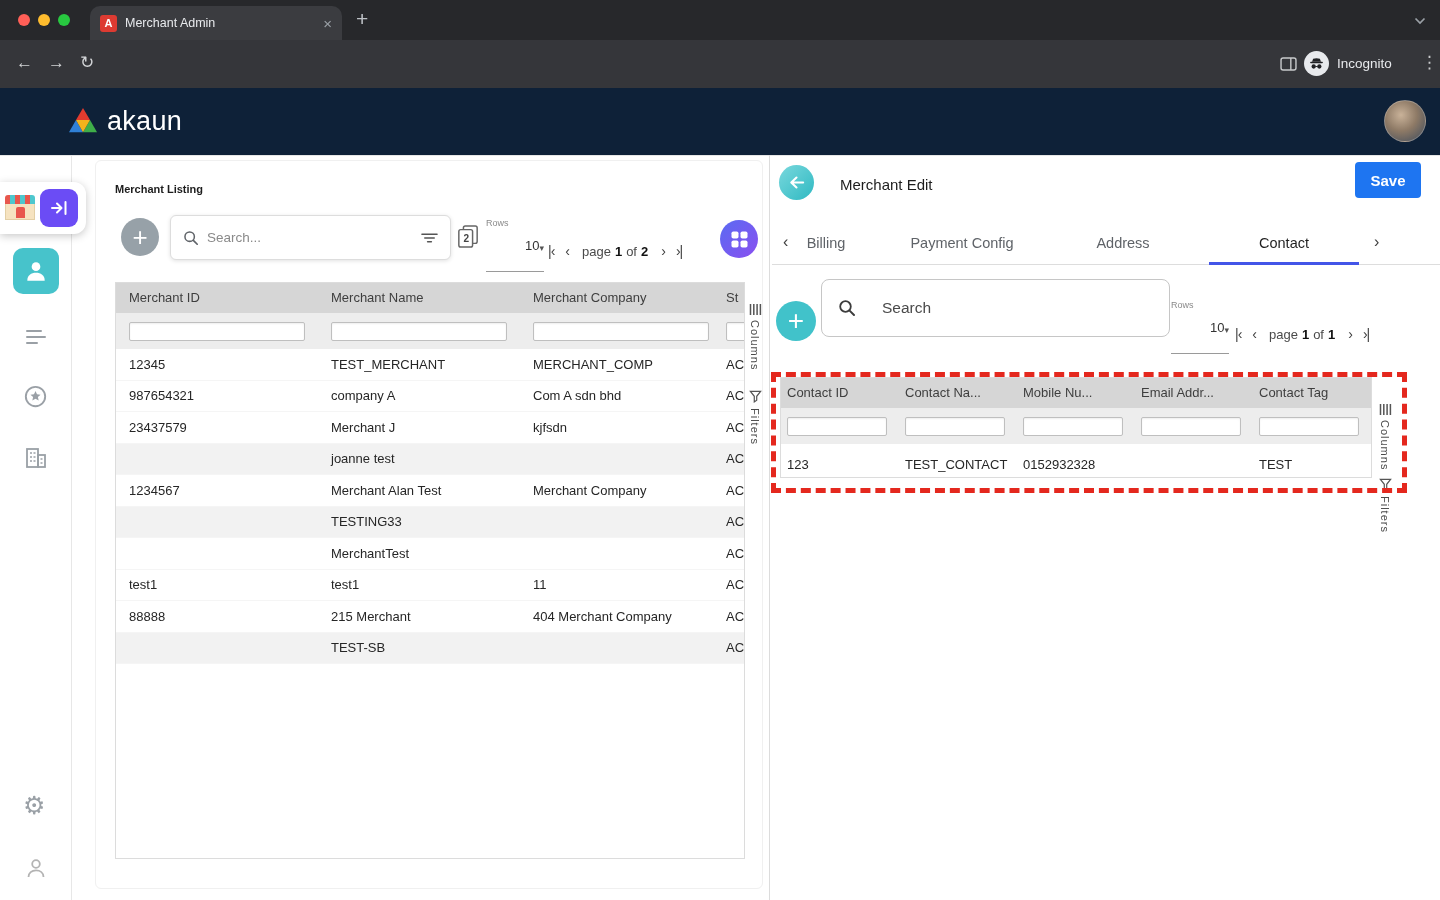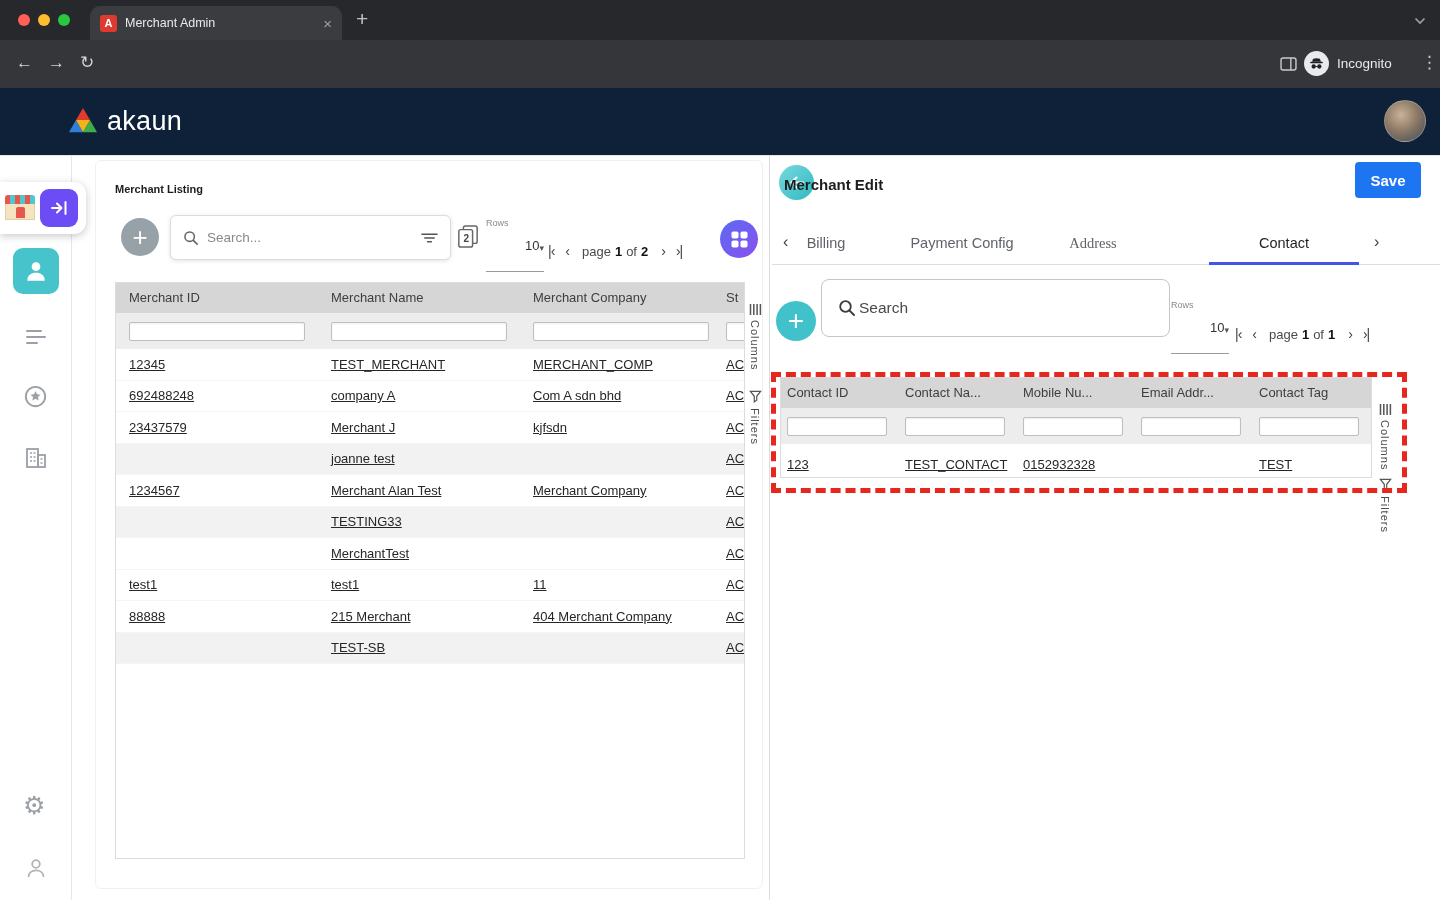--- a/index.html
+++ b/index.html
@@ -85,40 +85,40 @@
   .thead{display:flex;background:#d6d6d6;height:30px;}
   .th{font-size:13px;color:#3e3e3e;line-height:30px;padding-left:13px;white-space:nowrap;overflow:hidden;}
   .c1,.c2,.c3{width:202px;flex:0 0 auto;} .c4{flex:1;padding-left:4px !important;}
   .tfil{display:flex;background:#ededed;height:36px;align-items:center;}
   .tf{padding-left:13px;width:202px;flex:0 0 auto;}
   .tf.c4{flex:1;width:auto;}
   .flt{width:176px;height:19px;border:1px solid #bfbfbf;border-radius:2px;background:#fff;box-shadow:inset 0 1px 2px rgba(0,0,0,0.07);outline:none;font-size:12px;padding:0 4px;font-family:inherit;}
   .flt.smallf{width:40px;}
   .trw{display:flex;height:31.5px;align-items:center;font-size:13px;color:#262626;border-bottom:1px solid #f5f5f5;}
   .trw.shade{background:#f2f2f2;}
-  .td{padding-left:13px;white-space:nowrap;overflow:hidden;text-decoration:underline;}
+  .td{padding-left:13px;white-space:nowrap;overflow:hidden;}
 
   .rail{display:flex;flex-direction:column;align-items:center;width:18px;}
   .lp-rail{left:746px;top:284px;}
   .railgroup{display:flex;flex-direction:column;align-items:center;margin-top:20px;}
   .vtext{writing-mode:vertical-rl;font-size:11px;color:#4a4a4a;letter-spacing:1px;margin-top:5px;}
 
   
   .rp-back{left:779px;top:165px;width:35px;height:35px;background:linear-gradient(135deg,#79d8dd,#2fb9c2);}
-  .rp-title{left:784px;top:176px;font-size:15px;font-weight:bold;color:#1d1d1d;}
+  .rp-title{left:840px;top:176px;font-size:15px;font-weight:normal;color:#1d1d1d;}
   .rp-save{left:1355px;top:162px;width:66px;height:36px;background:#1e75f1;border:none;border-radius:4px;color:#fff;font-size:15px;font-weight:bold;font-family:inherit;}
   .rp-tabsline{left:772px;top:264px;width:668px;height:1px;background:#ddd;}
   .rp-tabchev{top:233px;font-size:16px;color:#3f3f3f;}
   .chev-l{left:783px;} .chev-r{left:1374px;}
   .rp-tab{top:235px;transform:translateX(-50%);font-size:14.5px;color:#5f6368;white-space:nowrap;}
-  .t-billing{left:826px;} .t-payment{left:962px;} .t-address{left:1093px;font-family:Liberation Serif, serif;}
+  .t-billing{left:826px;} .t-payment{left:962px;} .t-address{left:1123px;}
   .t-contact{left:1284px;color:#1f1f1f;}
   .rp-underline{left:1209px;top:262px;width:150px;height:3px;background:#4355e8;}
   .rp-add{left:776px;top:301px;width:40px;height:40px;background:#41c2ca;font-size:28px;}
-  .rp-search{left:821px;top:279px;width:349px;height:58px;background:#fff;border:1px solid #c6c6c6;border-radius:8px;display:flex;align-items:center;padding:0 16px;gap:3px;}
+  .rp-search{left:821px;top:279px;width:349px;height:58px;background:#fff;border:1px solid #c6c6c6;border-radius:8px;display:flex;align-items:center;padding:0 16px;gap:26px;}
   .rp-search .searchinput{font-size:15.5px;color:#3c3c3c;}
   .rp-search .searchinput::placeholder{color:#4a4a4a;}
   .rp-rows{left:1171px;top:300px;}
   .rp-pager{left:1235px;top:326px;}
   .rp-table{left:780px;top:377px;width:592px;height:101px;}
   .rc{width:118px;flex:0 0 auto;} .rc5{flex:1;width:auto;}
   .rp-table .th,.rp-table .td{padding-left:6px;}
   .rp-table .tf{padding-left:6px;width:118px;}
   .rp-table .tf.rc5{flex:1;width:auto;}
   .rp-table .flt{width:100px;}
@@ -293,21 +293,21 @@
     <div class="tf c3"><input class="flt" type="text" style=""></div>
     <div class="tf c4"><input class="flt smallf" type="text" style=""></div>
   </div>
   <div class="trw">
     <div class="td c1">12345</div>
     <div class="td c2">TEST_MERCHANT</div>
     <div class="td c3">MERCHANT_COMP</div>
     <div class="td c4">AC</div>
   </div>
   <div class="trw">
-    <div class="td c1">692488248</div>
+    <div class="td c1">987654321</div>
     <div class="td c2">company A</div>
     <div class="td c3">Com A sdn bhd</div>
     <div class="td c4">AC</div>
   </div>
   <div class="trw">
     <div class="td c1">23437579</div>
     <div class="td c2">Merchant J</div>
     <div class="td c3">kjfsdn</div>
     <div class="td c4">AC</div>
   </div>

